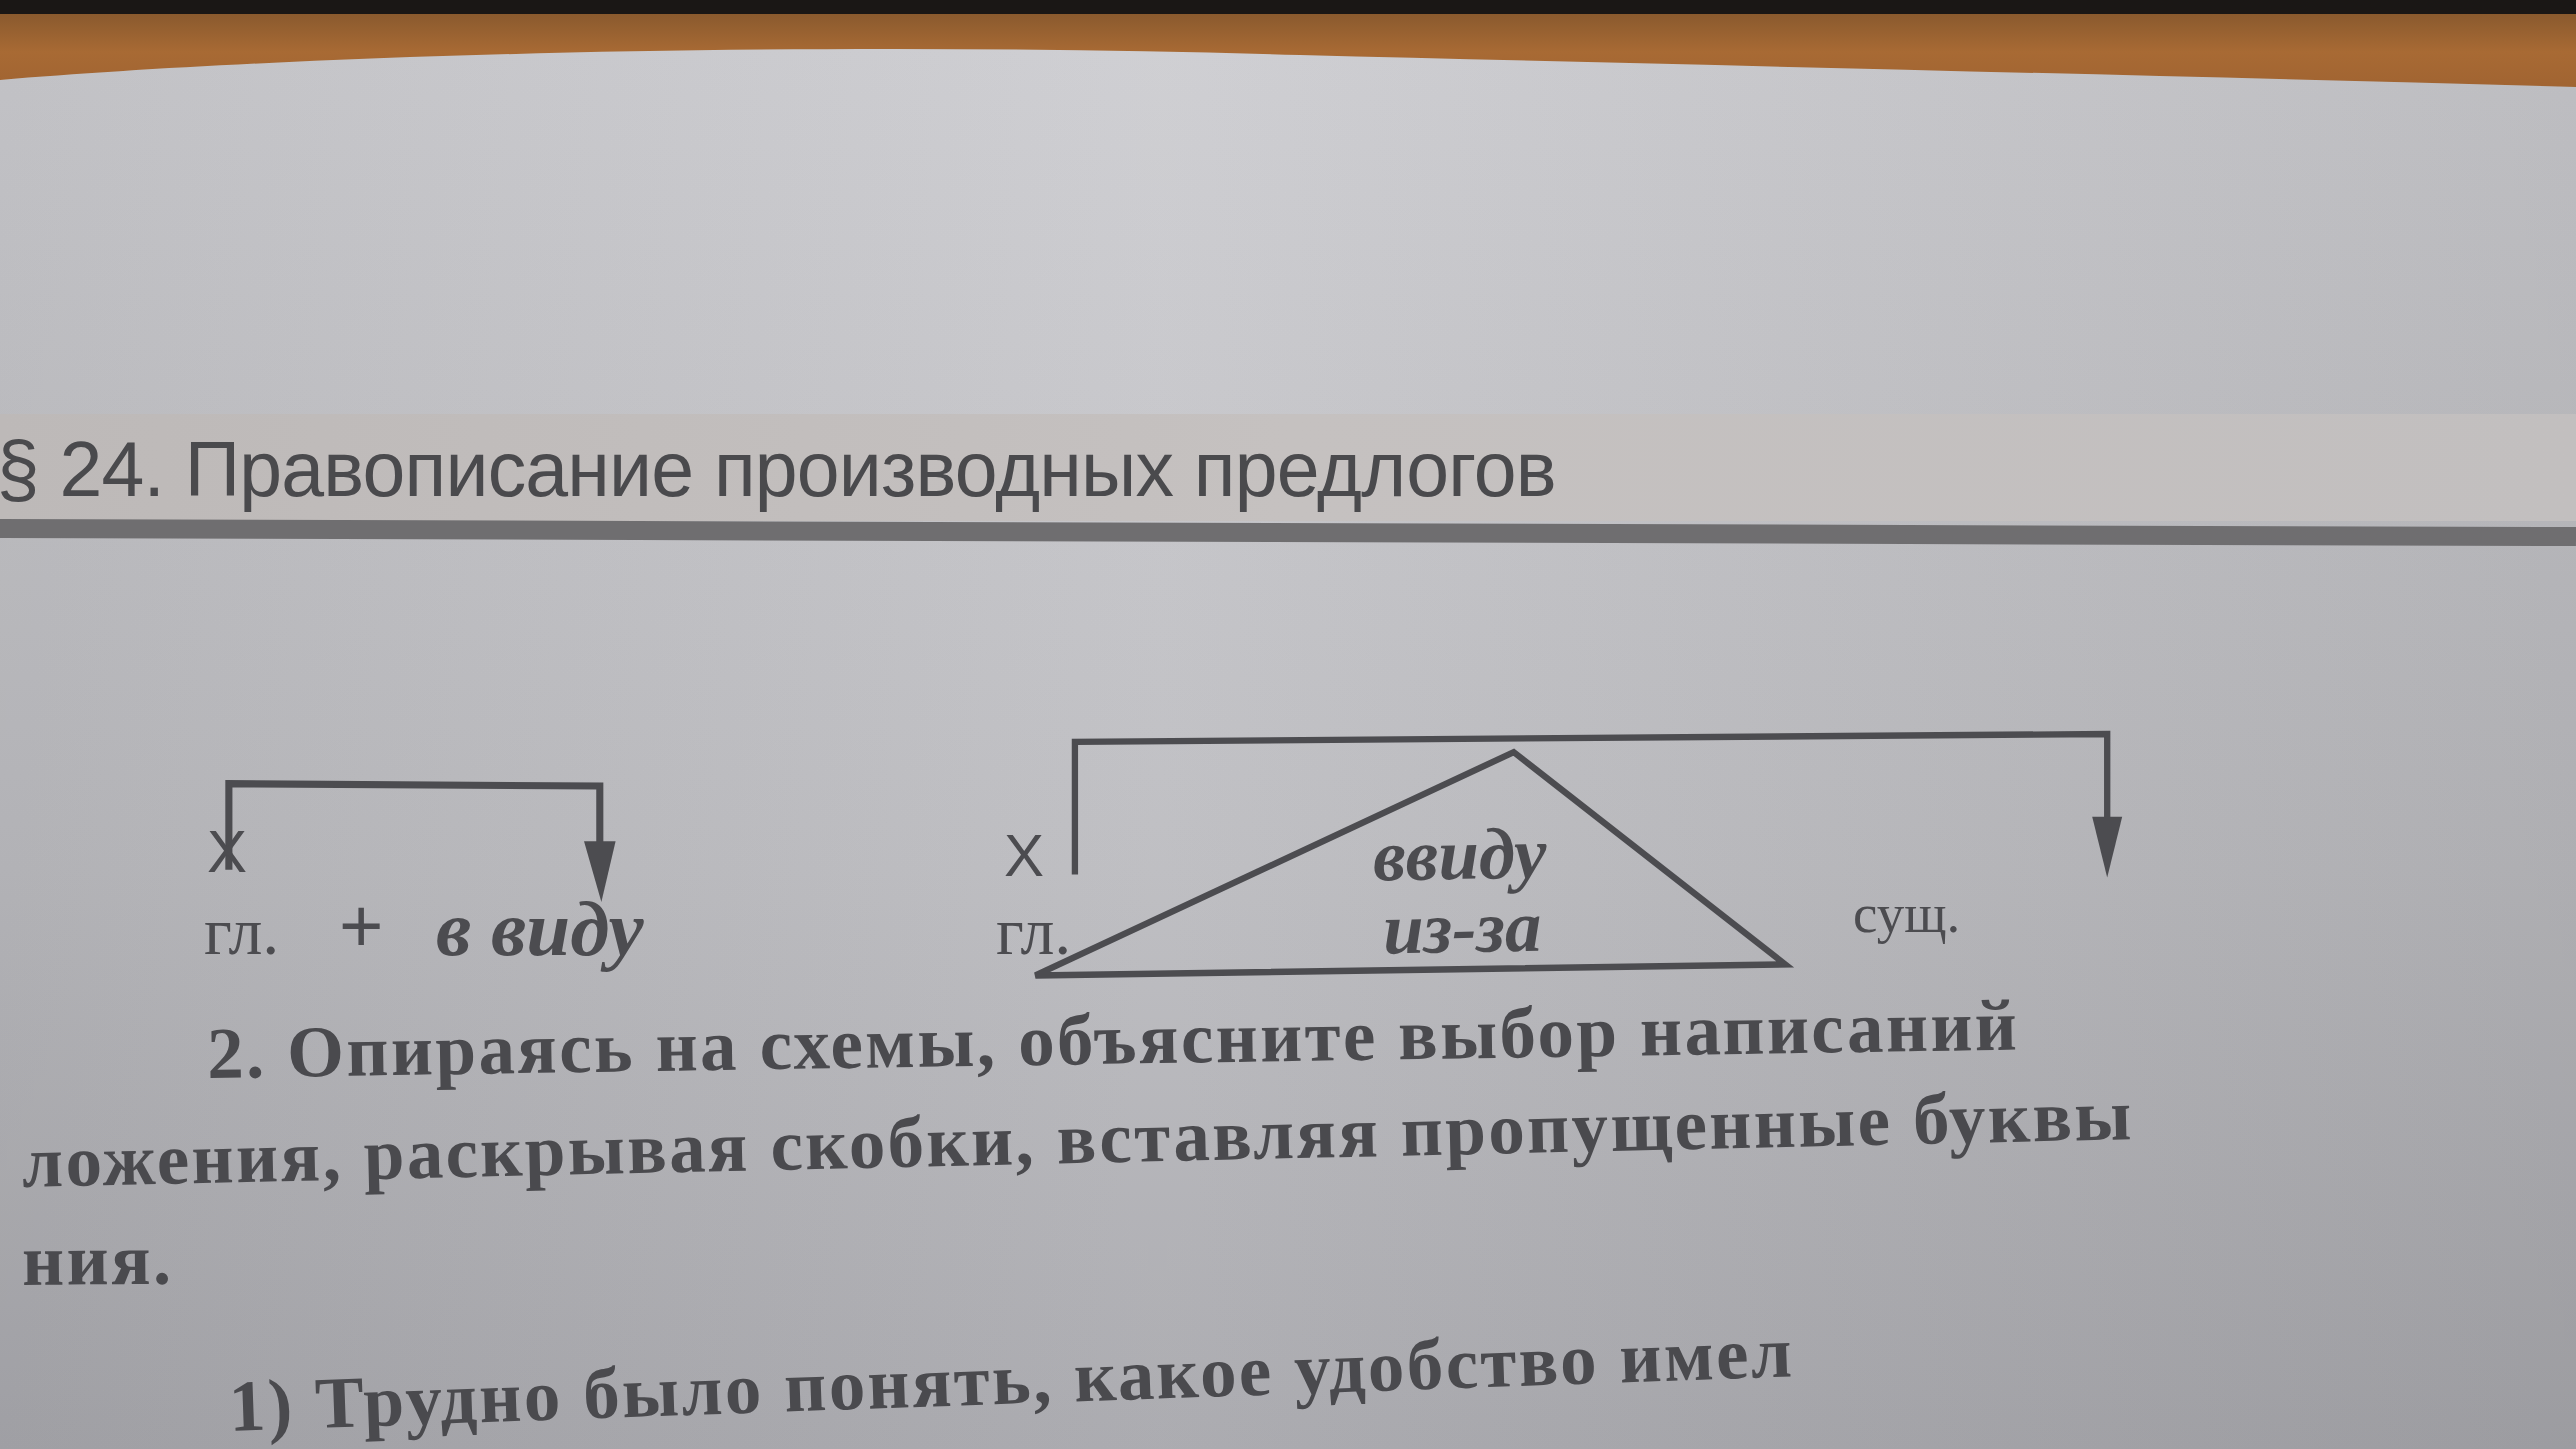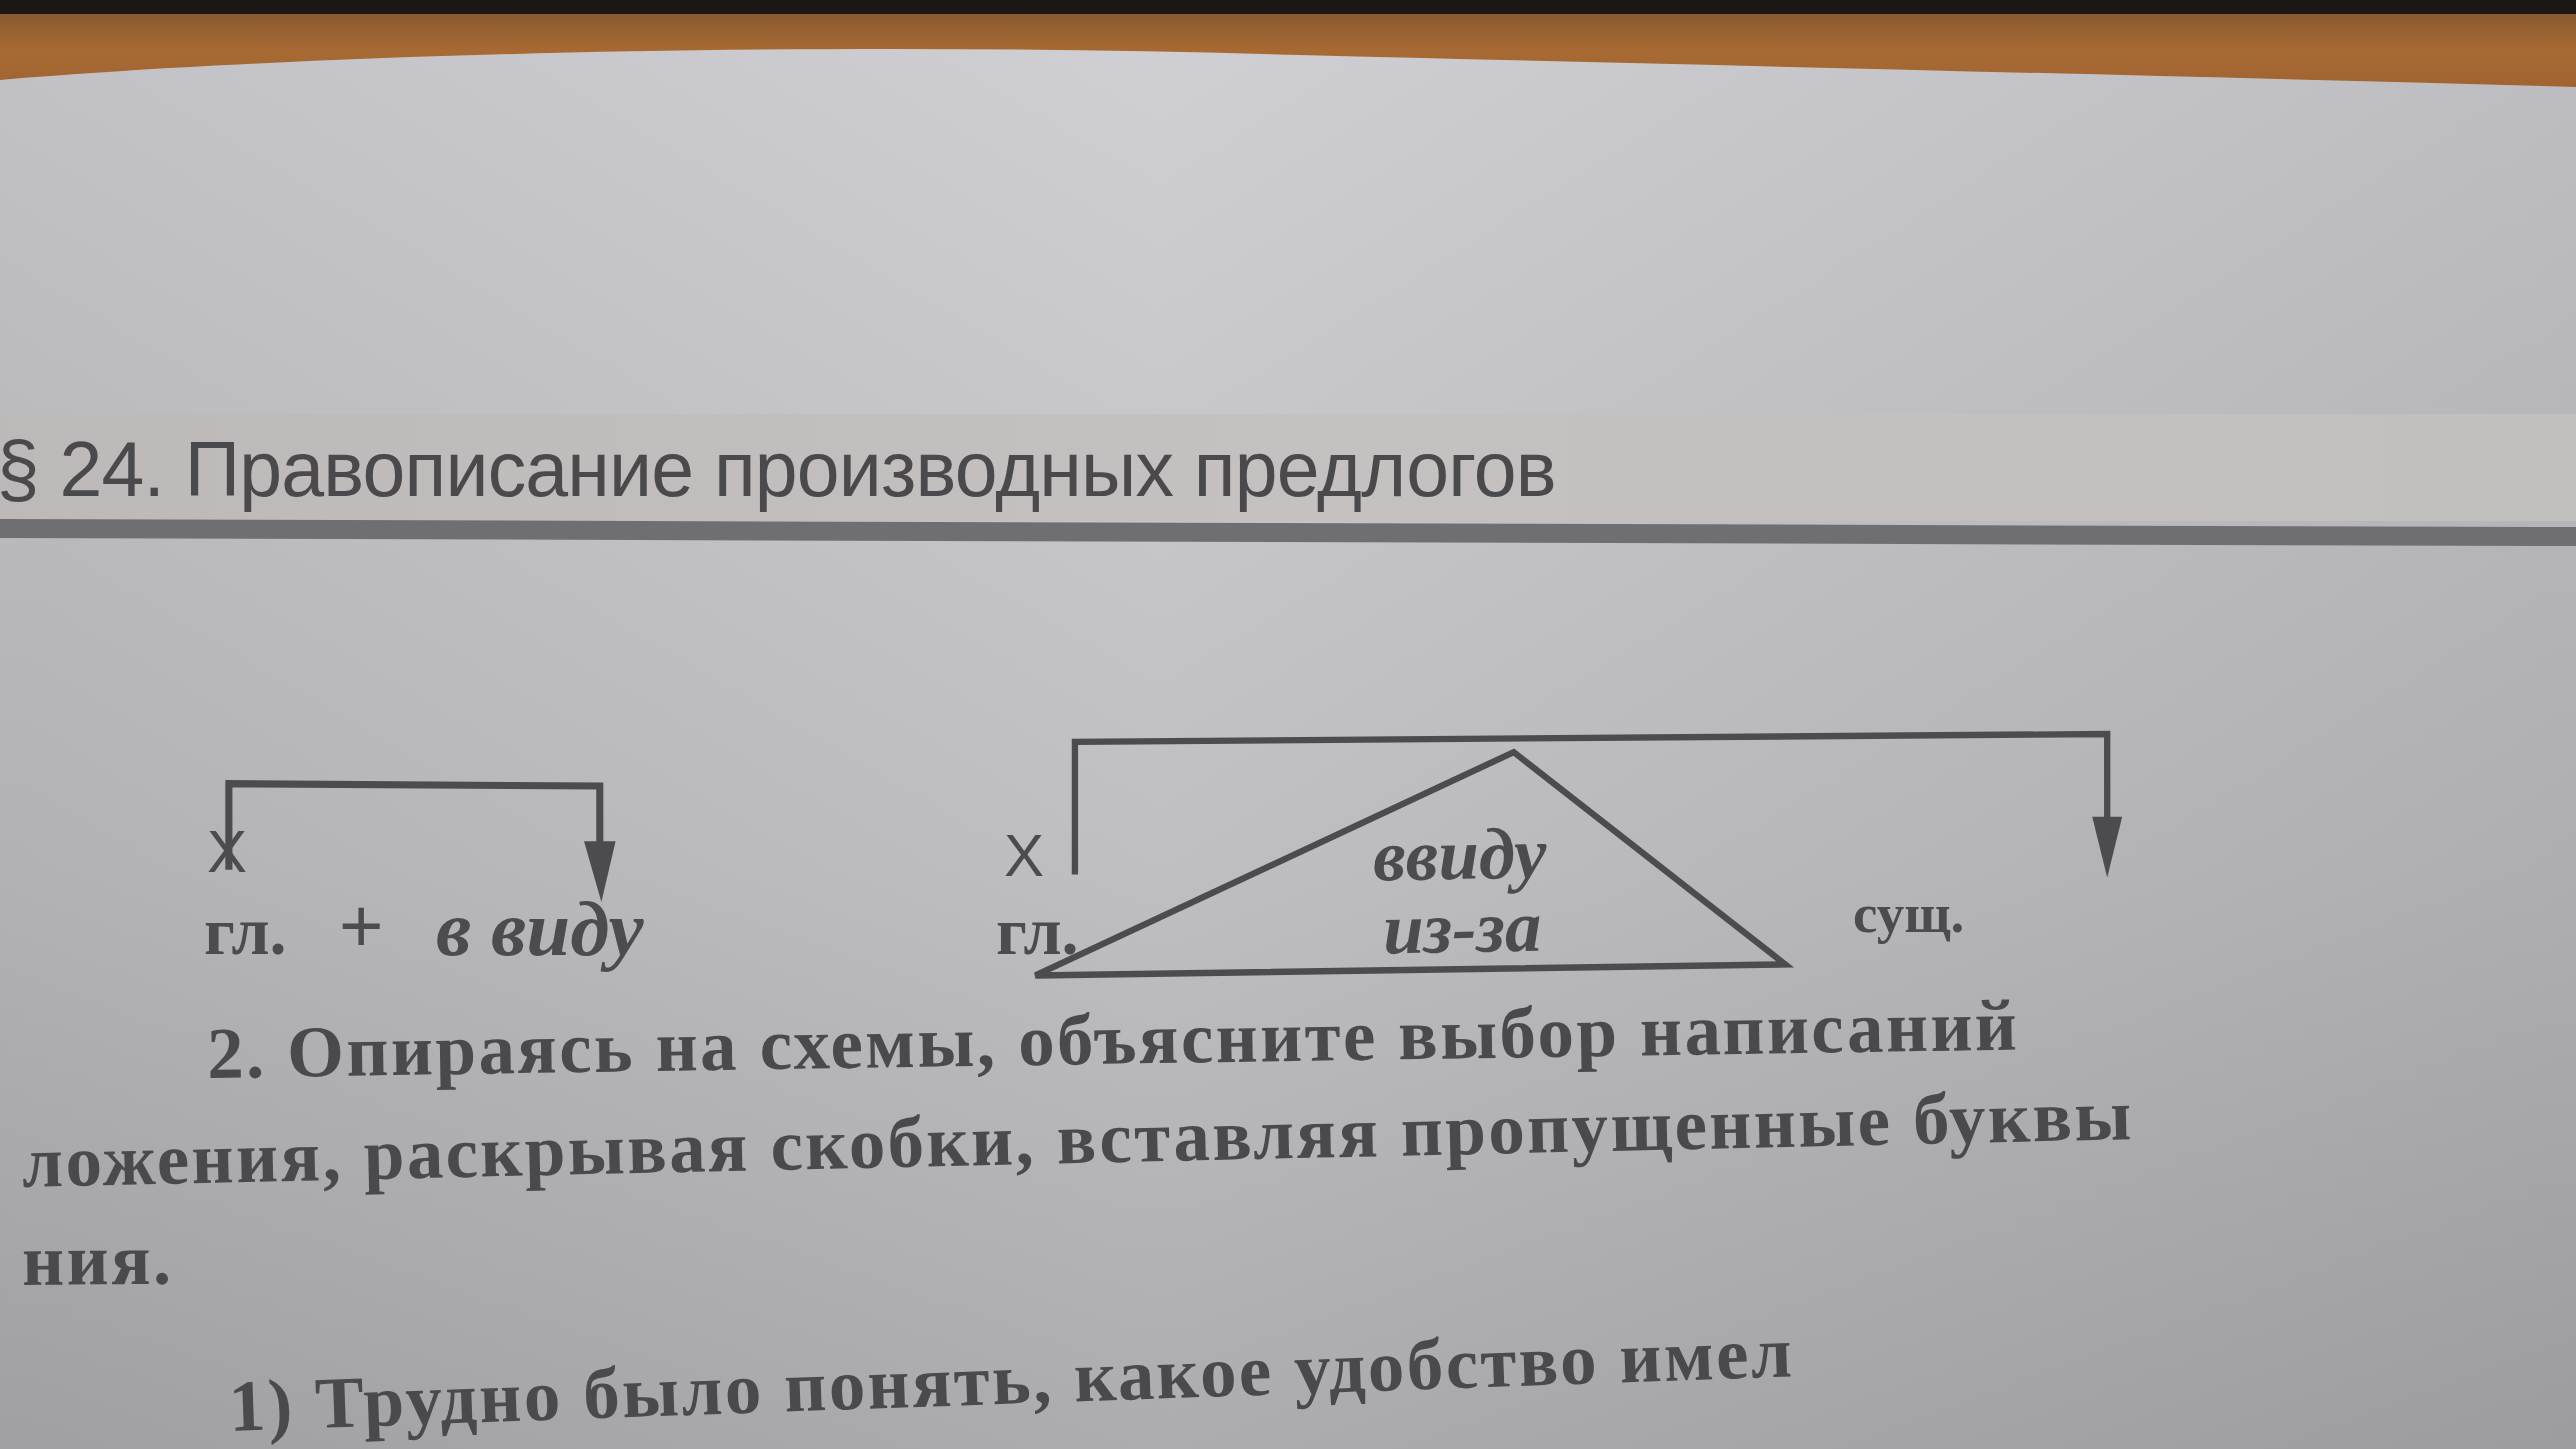--- a/index.html
+++ b/index.html
@@ -32,21 +32,21 @@
     transform: rotate(0.18deg); transform-origin: left center;
   }
   .section-title {
     position: absolute; left: -3.2px; top: 425px;
     font-family: "Liberation Sans", sans-serif;
     font-size: 77px; color: #4a4a4d; letter-spacing: -0.8px; white-space: nowrap;
   }
   .diagram { position: absolute; left: 0; top: 0; width: 2576px; height: 1449px; }
   .diag-label {
     position: absolute; color: #4c4c50; white-space: nowrap;
-    font-family: "Liberation Serif", serif; font-weight: bold;
+    font-family: "Liberation Serif", serif; font-weight: normal;
   }
   .diag-x { font-family: "Liberation Sans", sans-serif; font-weight: normal; font-size: 60px; }
   .diag-italic { font-style: italic; font-weight: bold; }
   .task-text {
     position: absolute; color: #4a4a4e; font-family: "Liberation Serif", serif;
     font-weight: bold; font-size: 73px; white-space: nowrap; letter-spacing: 2.4px;
     transform-origin: left center;
   }
 </style>
 </head>

